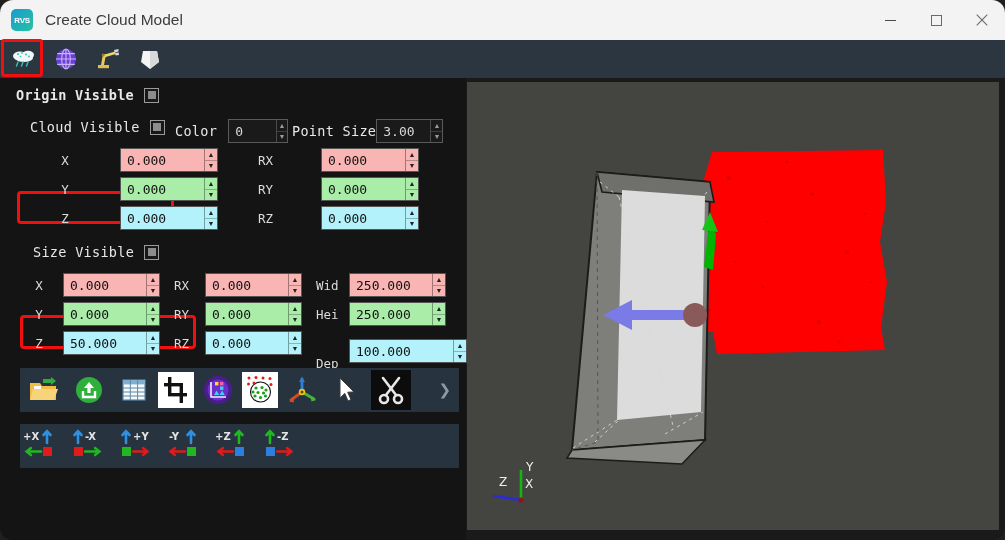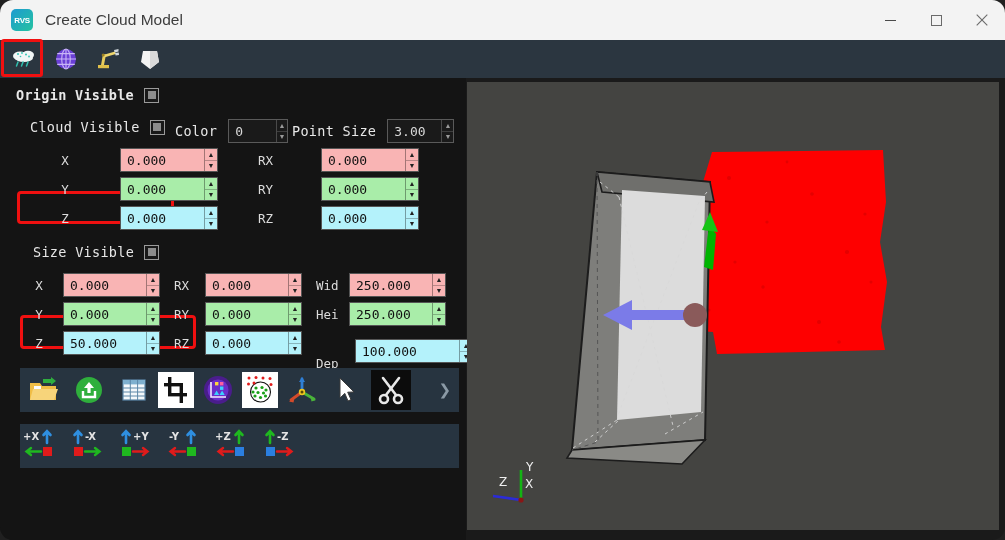--- a/index.html
+++ b/index.html
@@ -293,21 +293,21 @@
         <input readonly="" value="0" style="">
         <span class="arrows">
             <span>▲</span>
             <span>▼</span>
           </span>
       </span>
     </div>
 
     <div class="row" style="left:292px; top:41px;">
       <span class="lbl">Point Size</span>
-      <span class="spin dark" style="width:67px; margin-left:11px;">
+      <span class="spin dark" style="width:67px; ">
         <input readonly="" value="3.00" style="">
         <span class="arrows">
             <span>▲</span>
             <span>▼</span>
           </span>
       </span>
     </div>
 
     <div class="row" style="left:56px; top:70px;">
       <span class="lbl-small" style="width:18px; text-align:center;">X</span>
@@ -456,21 +456,21 @@
       <span class="spin cyan" style="width:97px; margin-left:9px;">
         <input readonly="" value="0.000" style="">
         <span class="arrows">
             <span>▲</span>
             <span>▼</span>
           </span>
       </span>
     </div>
     <div class="row" style="left:316px; top:253px;">
       <span class="lbl-small" style="width:26px;margin-top:25px;">Dep</span>
-      <span class="spin cyan" style="width:118px; margin-left:13px;">
+      <span class="spin cyan" style="width:118px; margin-left:7px;">
         <input readonly="" value="100.000" style="">
         <span class="arrows">
             <span>▲</span>
             <span>▼</span>
           </span>
       </span>
     </div>
 
     <div class="toolbar" style="left:20px; top:290px; width:439px; height:44px;">
 

